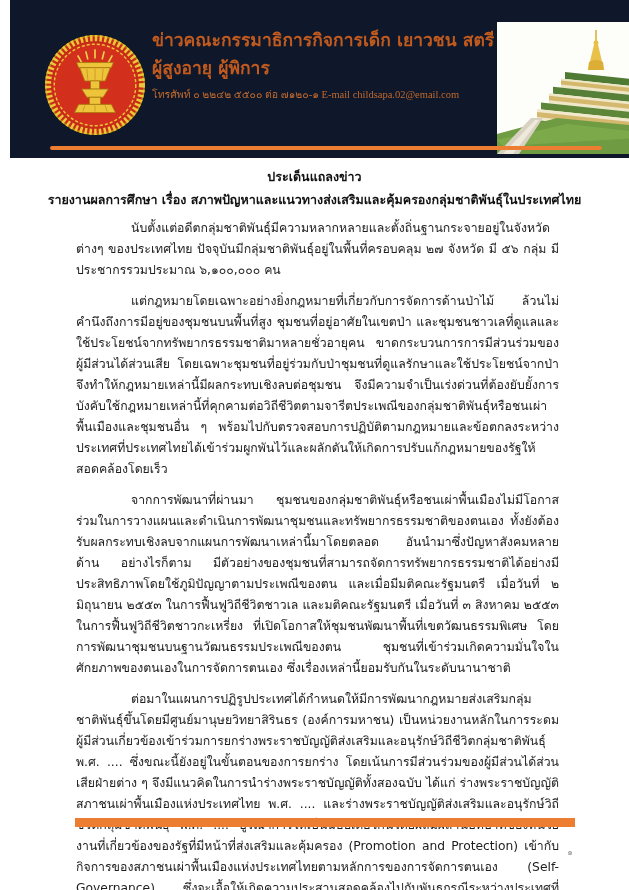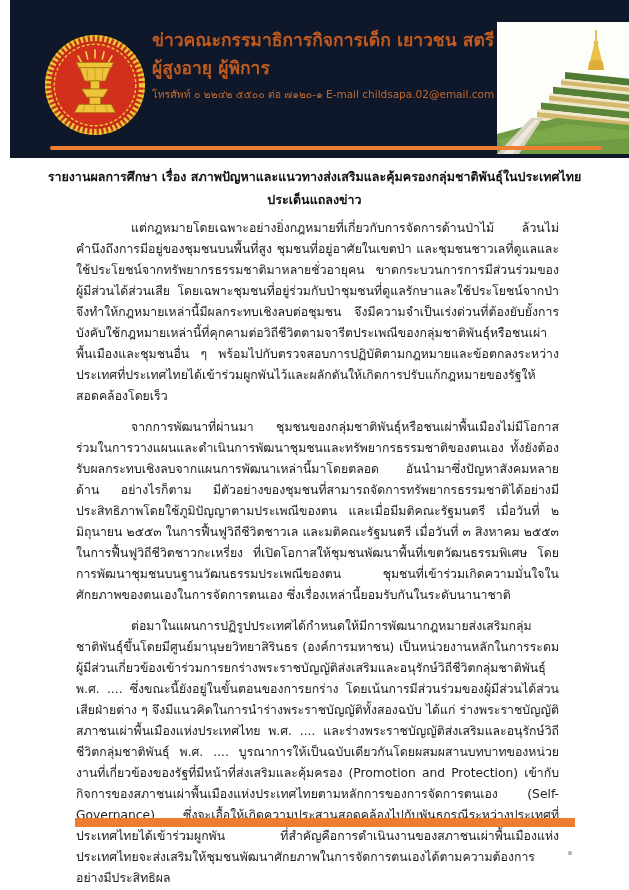--- a/index.html
+++ b/index.html
@@ -21,20 +21,21 @@
     color:#c05a1e;
     font-weight:bold;
     font-size:17.5px;
     line-height:1.6;
     letter-spacing:0;
   }
   .contact-line{
     margin-top:4px;
     color:#c06a2e;
     font-size:10.5px;
+    font-family:Liberation Serif, serif;
   }
   .building-photo{position:absolute;right:0;top:22px;width:142px;height:132px;}
   .header-rule{
     position:absolute;left:40px;top:146px;width:552px;height:4px;
     background:#ed7d31;border-radius:2px;
   }
 
   
   .headline{
     position:absolute;left:40px;top:166px;width:549px;
@@ -139,25 +140,26 @@
 
         <path d="M0 132 L34 96 L46 96 L22 132 Z" fill="#d8d2c2"></path>
         <path d="M6 132 L38 98 L42 98 L16 132 Z" fill="#efe9dc"></path>
       </svg>
     </div>
 
     <div class="header-rule"></div>
   </div>
 
   <div class="headline">
+    <div>ประเด็นแถลงข่าว</div>
     <div>รายงานผลการศึกษา เรื่อง สภาพปัญหาและแนวทางส่งเสริมและคุ้มครองกลุ่มชาติพันธุ์ในประเทศไทย</div>
-    <div>ประเด็นแถลงข่าว</div>
   </div>
 
   <div class="body-text">
+    <p>นับตั้งแต่อดีตกลุ่มชาติพันธุ์มีความหลากหลายและตั้งถิ่นฐานกระจายอยู่ในจังหวัดต่างๆ ของประเทศไทย ปัจจุบันมีกลุ่มชาติพันธุ์อยู่ในพื้นที่ครอบคลุม ๒๗ จังหวัด มี ๕๖ กลุ่ม มีประชากรรวมประมาณ ๖,๑๐๐,๐๐๐ คน</p>
     <p>แต่กฎหมายโดยเฉพาะอย่างยิ่งกฎหมายที่เกี่ยวกับการจัดการด้านป่าไม้ ล้วนไม่คำนึงถึงการมีอยู่ของชุมชนบนพื้นที่สูง ชุมชนที่อยู่อาศัยในเขตป่า และชุมชนชาวเลที่ดูแลและใช้ประโยชน์จากทรัพยากรธรรมชาติมาหลายชั่วอายุคน ขาดกระบวนการการมีส่วนร่วมของผู้มีส่วนได้ส่วนเสีย โดยเฉพาะชุมชนที่อยู่ร่วมกับป่าชุมชนที่ดูแลรักษาและใช้ประโยชน์จากป่า จึงทำให้กฎหมายเหล่านี้มีผลกระทบเชิงลบต่อชุมชน จึงมีความจำเป็นเร่งด่วนที่ต้องยับยั้งการบังคับใช้กฎหมายเหล่านี้ที่คุกคามต่อวิถีชีวิตตามจารีตประเพณีของกลุ่มชาติพันธุ์หรือชนเผ่าพื้นเมืองและชุมชนอื่น ๆ พร้อมไปกับตรวจสอบการปฏิบัติตามกฎหมายและข้อตกลงระหว่างประเทศที่ประเทศไทยได้เข้าร่วมผูกพันไว้และผลักดันให้เกิดการปรับแก้กฎหมายของรัฐให้สอดคล้องโดยเร็ว</p>
     <p>จากการพัฒนาที่ผ่านมา ชุมชนของกลุ่มชาติพันธุ์หรือชนเผ่าพื้นเมืองไม่มีโอกาสร่วมในการวางแผนและดำเนินการพัฒนาชุมชนและทรัพยากรธรรมชาติของตนเอง ทั้งยังต้องรับผลกระทบเชิงลบจากแผนการพัฒนาเหล่านี้มาโดยตลอด อันนำมาซึ่งปัญหาสังคมหลายด้าน อย่างไรก็ตาม มีตัวอย่างของชุมชนที่สามารถจัดการทรัพยากรธรรมชาติได้อย่างมีประสิทธิภาพโดยใช้ภูมิปัญญาตามประเพณีของตน และเมื่อมีมติคณะรัฐมนตรี เมื่อวันที่ ๒ มิถุนายน ๒๕๕๓ ในการฟื้นฟูวิถีชีวิตชาวเล และมติคณะรัฐมนตรี เมื่อวันที่ ๓ สิงหาคม ๒๕๕๓ ในการฟื้นฟูวิถีชีวิตชาวกะเหรี่ยง ที่เปิดโอกาสให้ชุมชนพัฒนาพื้นที่เขตวัฒนธรรมพิเศษ โดยการพัฒนาชุมชนบนฐานวัฒนธรรมประเพณีของตน ชุมชนที่เข้าร่วมเกิดความมั่นใจในศักยภาพของตนเองในการจัดการตนเอง ซึ่งเรื่องเหล่านี้ยอมรับกันในระดับนานาชาติ</p>
     <p>ต่อมาในแผนการปฏิรูปประเทศได้กำหนดให้มีการพัฒนากฎหมายส่งเสริมกลุ่มชาติพันธุ์ขึ้นโดยมีศูนย์มานุษยวิทยาสิรินธร (องค์การมหาชน) เป็นหน่วยงานหลักในการระดมผู้มีส่วนเกี่ยวข้องเข้าร่วมการยกร่างพระราชบัญญัติส่งเสริมและอนุรักษ์วิถีชีวิตกลุ่มชาติพันธุ์ พ.ศ. .... ซึ่งขณะนี้ยังอยู่ในขั้นตอนของการยกร่าง โดยเน้นการมีส่วนร่วมของผู้มีส่วนได้ส่วนเสียฝ่ายต่าง ๆ จึงมีแนวคิดในการนำร่างพระราชบัญญัติทั้งสองฉบับ ได้แก่ ร่างพระราชบัญญัติสภาชนเผ่าพื้นเมืองแห่งประเทศไทย พ.ศ. .... และร่างพระราชบัญญัติส่งเสริมและอนุรักษ์วิถีชีวิตกลุ่มชาติพันธุ์ พ.ศ. .... บูรณาการให้เป็นฉบับเดียวกันโดยผสมผสานบทบาทของหน่วยงานที่เกี่ยวข้องของรัฐที่มีหน้าที่ส่งเสริมและคุ้มครอง (Promotion and Protection) เข้ากับกิจการของสภาชนเผ่าพื้นเมืองแห่งประเทศไทยตามหลักการของการจัดการตนเอง (Self-Governance) ซึ่งจะเอื้อให้เกิดความประสานสอดคล้องไปกับพันธกรณีระหว่างประเทศที่ประเทศไทยได้เข้าร่วมผูกพัน ที่สำคัญคือการดำเนินงานของสภาชนเผ่าพื้นเมืองแห่งประเทศไทยจะส่งเสริมให้ชุมชนพัฒนาศักยภาพในการจัดการตนเองได้ตามความต้องการอย่างมีประสิทธิผล</p>
   </div>
 
   <div class="footer-rule"></div>
   <div class="page-number">๑</div>
 
 </div>
 

